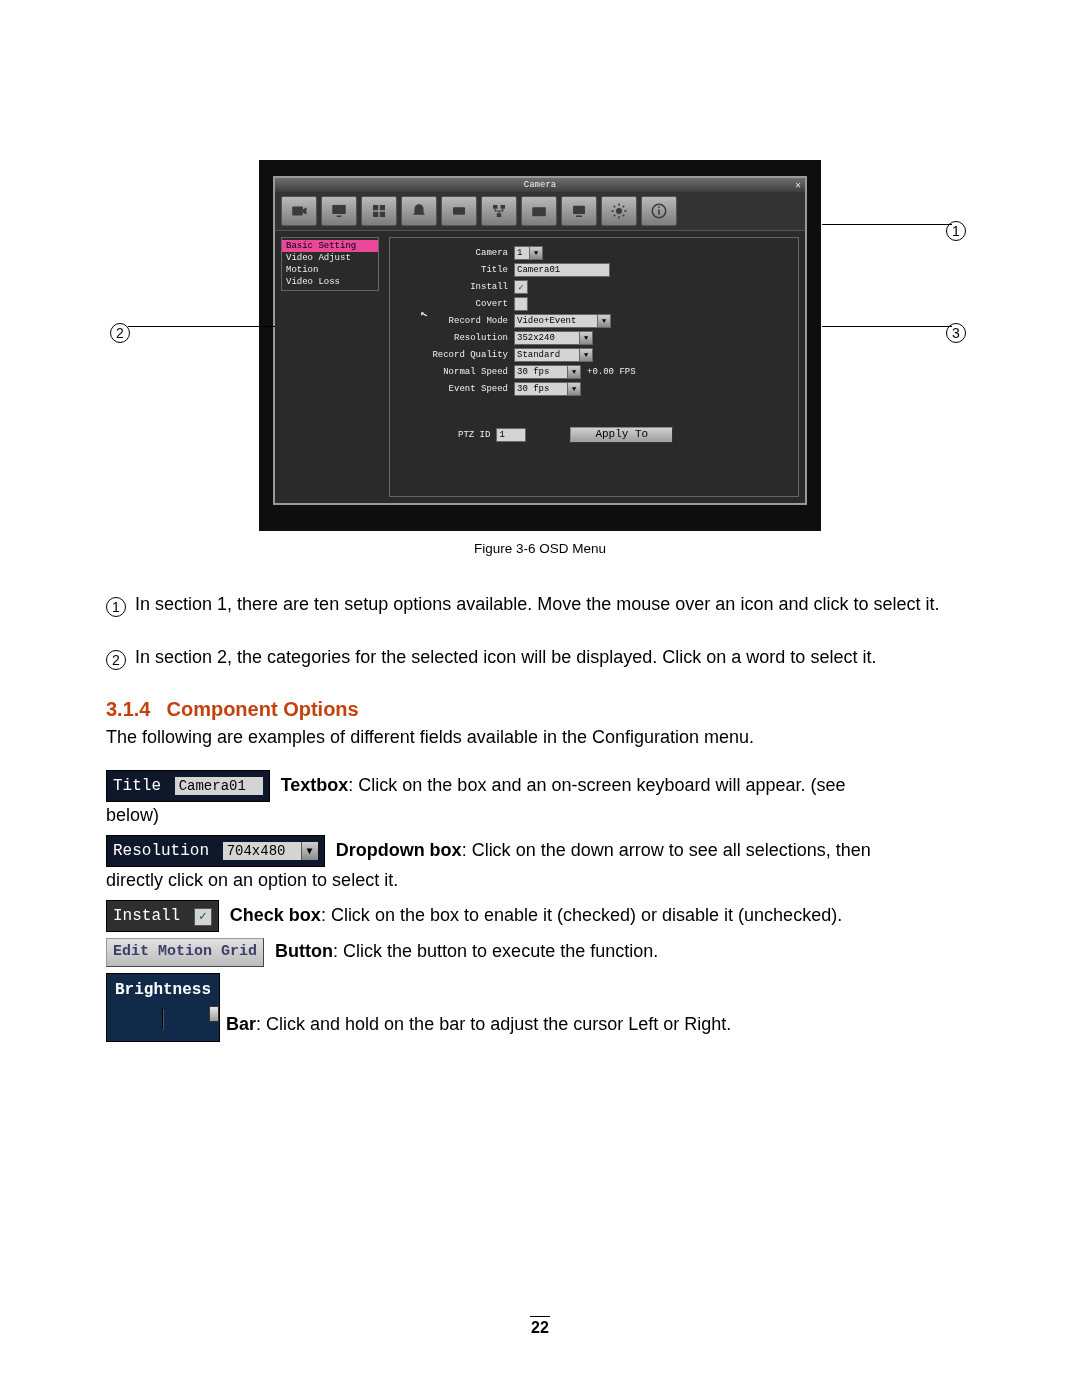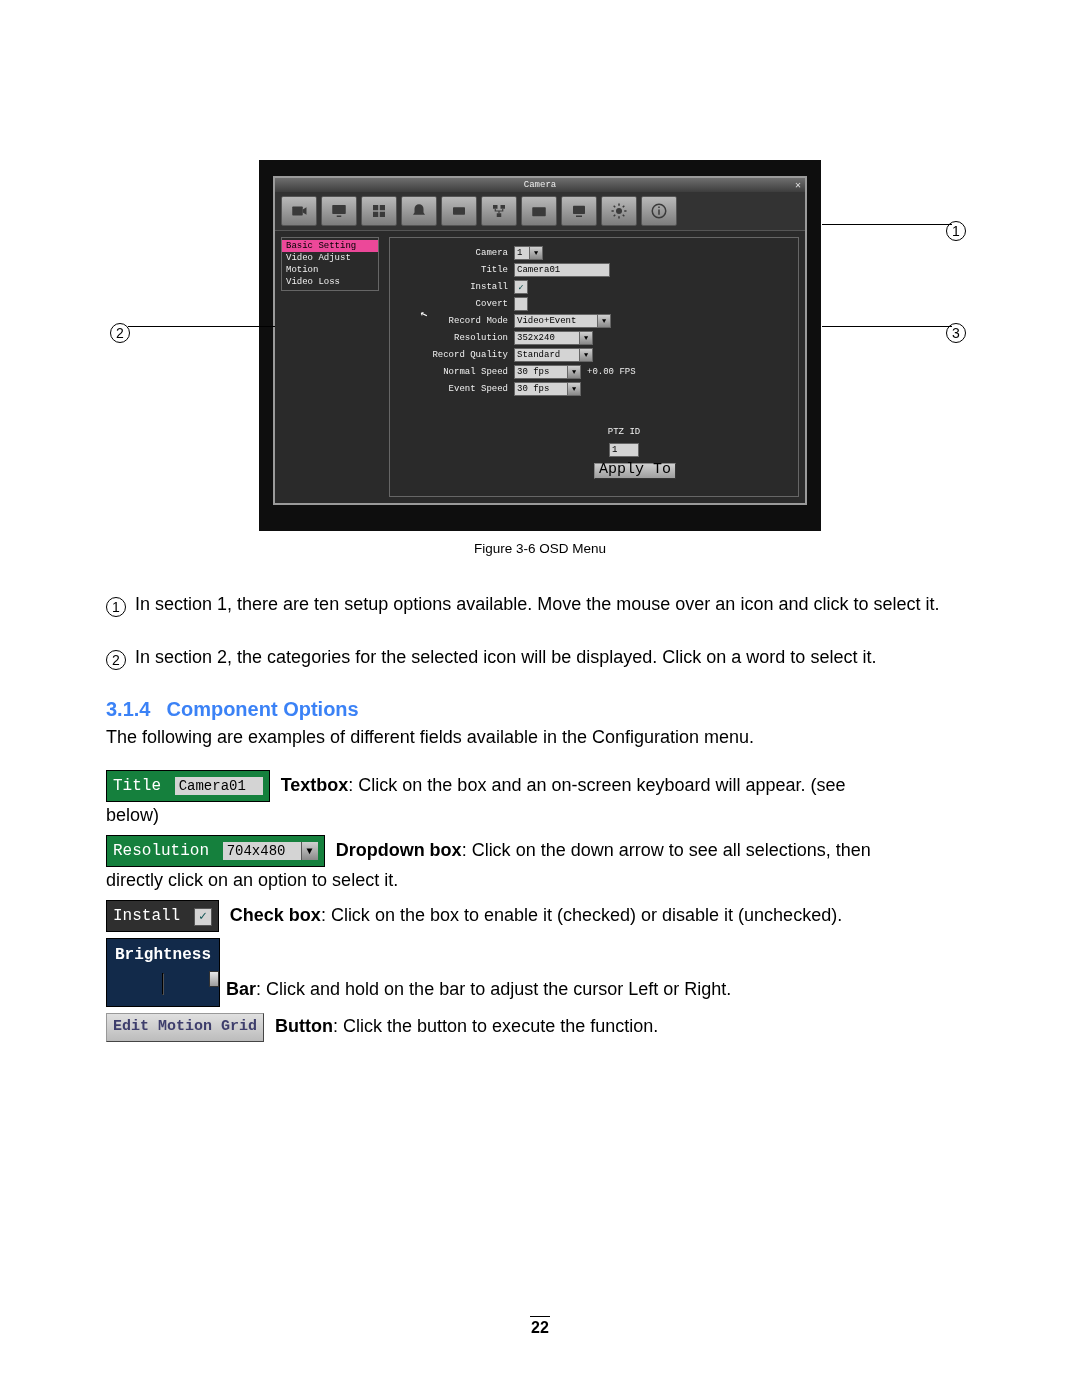--- a/index.html
+++ b/index.html
@@ -158,31 +158,30 @@
     font-size: 9px;
     color: #044;
   }
   .osd-extra { margin-left: 6px; color: #eee; }
   .osd-ptz-row {
     display: flex;
     align-items: center;
     gap: 6px;
     margin-top: 30px;
     padding-left: 60px;
-    flex-direction: column;
   }
   .osd-apply {
     background: linear-gradient(#cfcfcf,#9e9e9e);
     border: 1px outset #888;
     color: #000;
-    font-size: 15px;
-    padding: 0 4px;
+    font-size: 11px;
+    padding: 0 24px;
     height: 14px;
     line-height: 12px;
-    margin-left: 22px;
+    margin-left: 38px;
     cursor: pointer;
   }
   .osd-cursor {
     position: absolute;
     left: 30px; top: 68px;
     color: #fff;
     font-size: 12px;
     transform: rotate(-20deg);
   }
 
@@ -226,37 +225,37 @@
     border: 1px solid #000;
     border-radius: 50%;
     text-align: center;
     line-height: 18px;
     font-size: 14px;
     vertical-align: -2px;
   }
   .section-head {
     font-size: 20px;
     font-weight: bold;
-    color: #3b82f6;
+    color: #c2410c;
     margin: 22px 0 6px 0;
     font-family: Arial, sans-serif;
   }
   .section-head .num { margin-right: 16px; }
   .intro {
     font-size: 18px;
     margin-bottom: 22px;
   }
   .example-block { font-size: 18px; line-height: 1.5; }
   .example-block .row {
     margin-bottom: 6px;
   }
   .snippet {
     display: inline-block;
     vertical-align: middle;
-    background: #15803d;
+    background: #0f172a;
     color: #fff;
     font-family: "Courier New", monospace;
     font-size: 16px;
     padding: 3px 6px;
     border: 1px solid #000;
     margin-right: 6px;
   }
   .snippet.dark { background: #2f2f2f; }
   .snippet .sn-label { color: #fff; margin-right: 4px; }
   .snippet .sn-field {
@@ -545,36 +544,36 @@
     </div>
 
     <div class="row">
       <span class="snippet dark">
         <span class="sn-label">Install</span>
         <span class="sn-check">✓</span>
       </span>
       <span class="bold">Check box</span><span>: Click on the box to enable it (checked) or disable it (unchecked).</span>
     </div>
 
+    <div class="row">
+      <span class="snippet-btn">Edit Motion Grid</span>
+      <span class="bold">Button</span><span>: Click the button to execute the function.</span>
+    </div>
+
     <div class="row" style="display:flex;align-items:flex-end;">
       <span class="snippet-bar">
         <span class="bar-label">Brightness</span>
         <span class="bar-track">
           <span class="bar-thumb"></span>
         </span>
       </span>
       <span style="padding-bottom:4px;">
         <span class="bold">Bar</span><span>: Click and hold on the bar to adjust the cursor Left or Right.</span>
       </span>
     </div>
 
-    <div class="row">
-      <span class="snippet-btn">Edit Motion Grid</span>
-      <span class="bold">Button</span><span>: Click the button to execute the function.</span>
-    </div>
-
   </div>
 
   <div class="page-number">
     <div style="border-top:1px solid #000; width:20px; margin:0 auto 2px;"></div>
     <span>22</span>
   </div>
 </div>
 
 </body></html>

